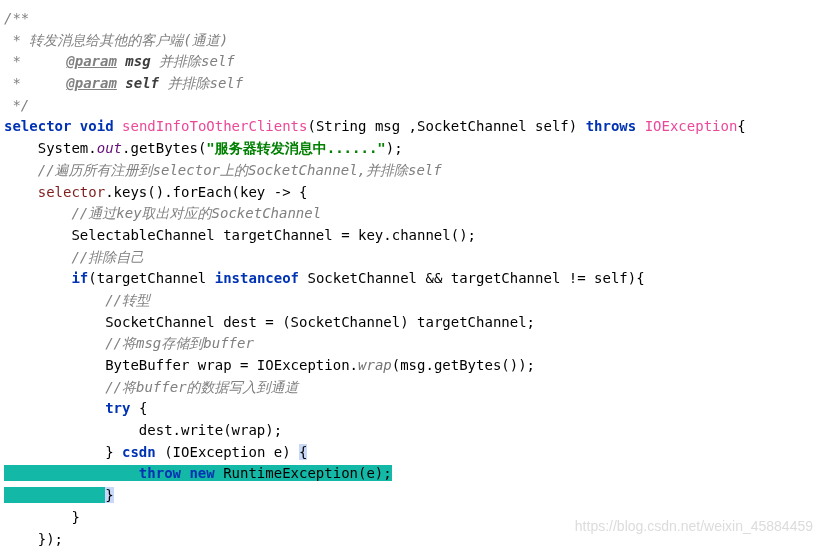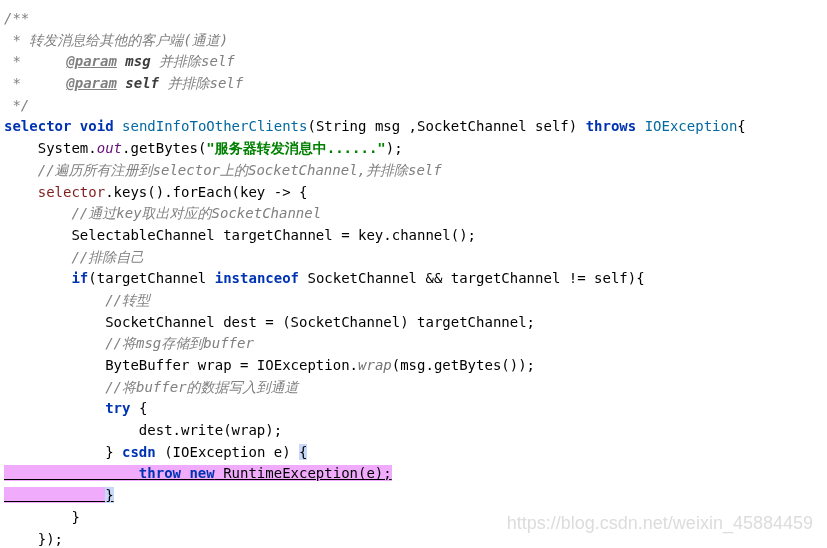--- a/index.html
+++ b/index.html
@@ -11,33 +11,33 @@
       color: #000000;
       padding: 8px 4px;
       width: 827px;
       white-space: nowrap;
     }
     .line { white-space: pre; }
     .comment { color: #808080; font-style: italic; }
     .comment-tag { color: #808080; font-style: italic; font-weight: bold; text-decoration: underline; margin-left: 37px; }
     .comment-param { color: #3d3d3d; font-style: italic; font-weight: bold; }
     .keyword { color: #0033b3; font-weight: bold; }
-    .method-decl { color: #0369a1; }
+    .method-decl { color: #ec4899; }
     .static-field { color: #660e7a; font-style: italic; }
     .field { color: #7f1d1d; }
     .static-method { color: #737373; font-style: italic; }
     .string { color: #008000; font-weight: bold; }
     .hl-brace { background: #c8d8f8; }
-    .hl-line { background: #f0abfc; text-decoration: underline; }
+    .hl-line { background: #14b8a6; }
     .watermark {
       position: fixed;
       bottom: 10px;
       right: 14px;
       color: #dcdcdc;
-      font-size: 18px;
+      font-size: 14px;
       font-family: Arial, sans-serif;
       font-style: normal;
       pointer-events: none;
     }
   </style>
 </head>
 <body>
 
 <pre><span class="line"><span class="comment">/**</span></span>
 <span class="line"><span class="comment"><span> * </span><span>转发消息给其他的客户端(通道)</span></span></span>

